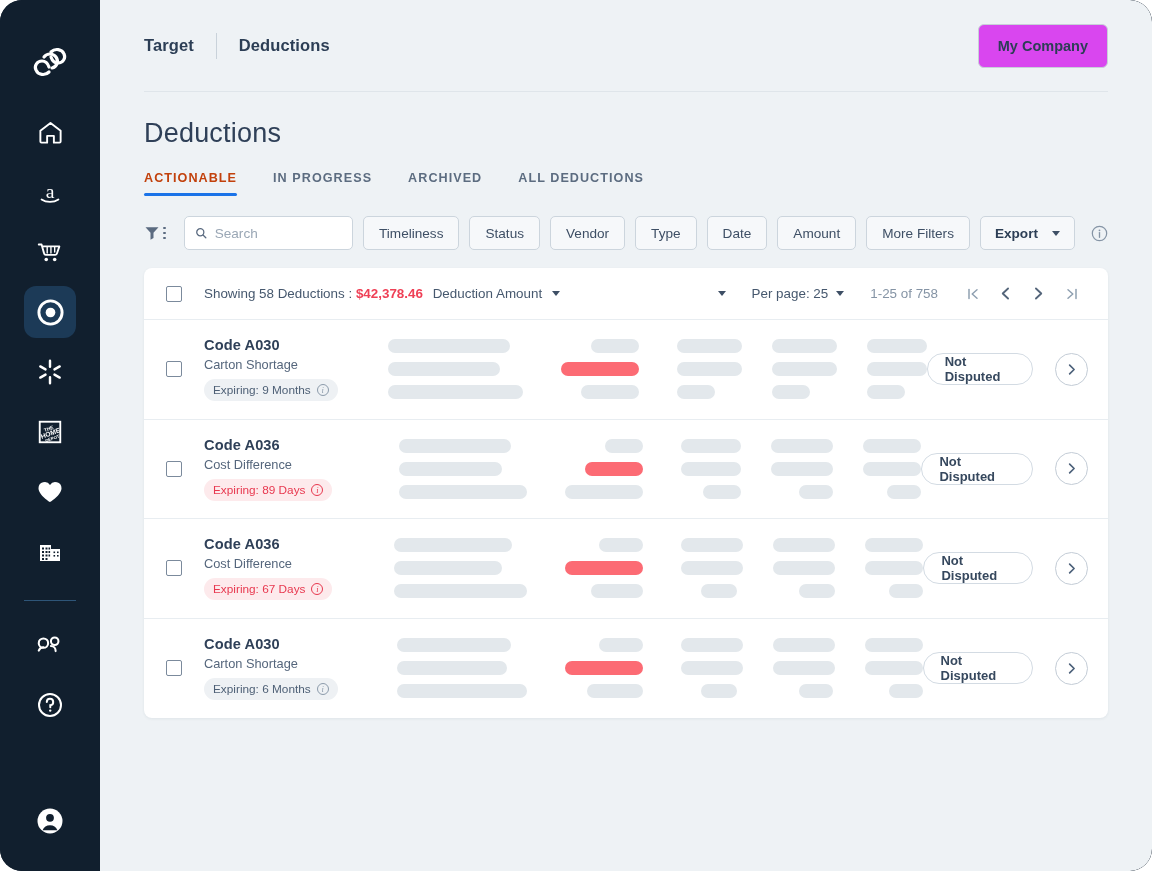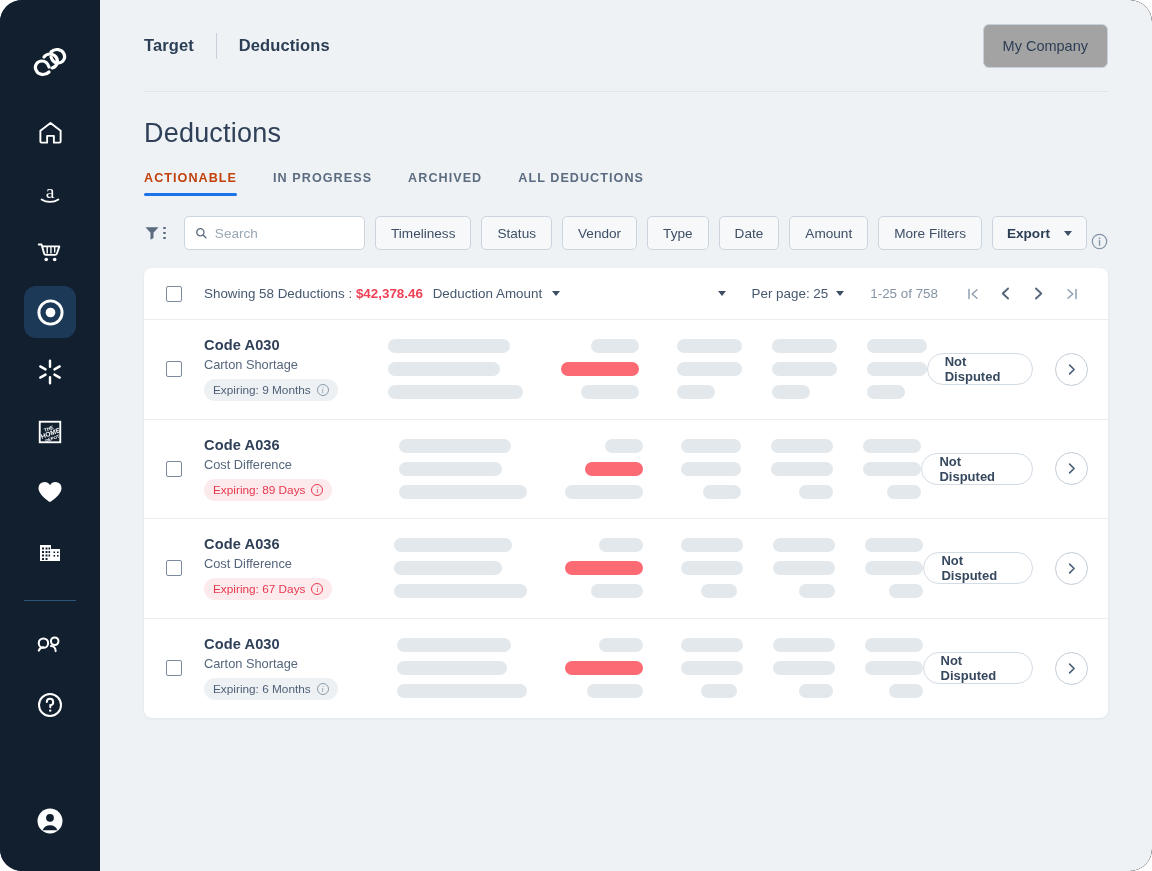--- a/index.html
+++ b/index.html
@@ -60,24 +60,24 @@
   }
   .crumbs { display: flex; align-items: center; gap: 0; }
   .crumb-root {
     font-size: 16.5px; font-weight: bold; color: #2c3e55; letter-spacing: .1px;
   }
   .crumb-sep { width: 1px; height: 26px; background: #c9d2da; margin: 0 22px; }
   .crumb-cur { font-size: 16.5px; font-weight: bold; color: #2c3e55; letter-spacing: .1px; }
   .company-btn {
     margin-left: auto;
     border: 1px solid #c7d0d8;
-    background: #a3a3a3;
+    background: #d946ef;
     border-radius: 6px;
     padding: 13px 19px;
-    font-size: 14.5px; font-weight: normal; color: #2c3e55;
+    font-size: 14.5px; font-weight: bold; color: #2c3e55;
     cursor: pointer;
   }
 
   .content { padding: 0 44px; }
   .page-title {
     font-size: 27px; color: #2f4058; font-weight: normal;
     margin-top: 26px; letter-spacing: .2px;
   }
 
   .tabs { display: flex; gap: 0; margin-top: 22px; border-bottom: 0; }
@@ -106,21 +106,21 @@
     border: 0; outline: 0; font-size: 13.6px; color: #6d28d9;
     font-family: inherit; width: 100%; background: transparent;
   }
   .search-box input::placeholder { color: #9aa7b5; }
   .chip {
     height: 34px; padding: 0 15px;
     border: 1px solid #ccd5dd; border-radius: 5px; background: #f6f8fa;
     display: flex; align-items: center;
     font-size: 13.6px; color: #3e4f65; cursor: pointer; white-space: nowrap;
   }
-  .filter-right { margin-left: auto; display: flex; align-items: flex-end; gap: 4px; }
+  .filter-right { margin-left: auto; display: flex; align-items: center; gap: 16px; }
   .export-btn {
     height: 34px; padding: 0 14px;
     border: 1px solid #ccd5dd; border-radius: 5px; background: #f6f8fa;
     display: flex; align-items: center; gap: 14px;
     font-size: 13.6px; font-weight: bold; color: #2c3e55; cursor: pointer;
   }
   .caret { width: 0; height: 0; border-left: 4.5px solid transparent; border-right: 4.5px solid transparent; border-top: 5.5px solid #3e4f65; }
 
   
   .card {

